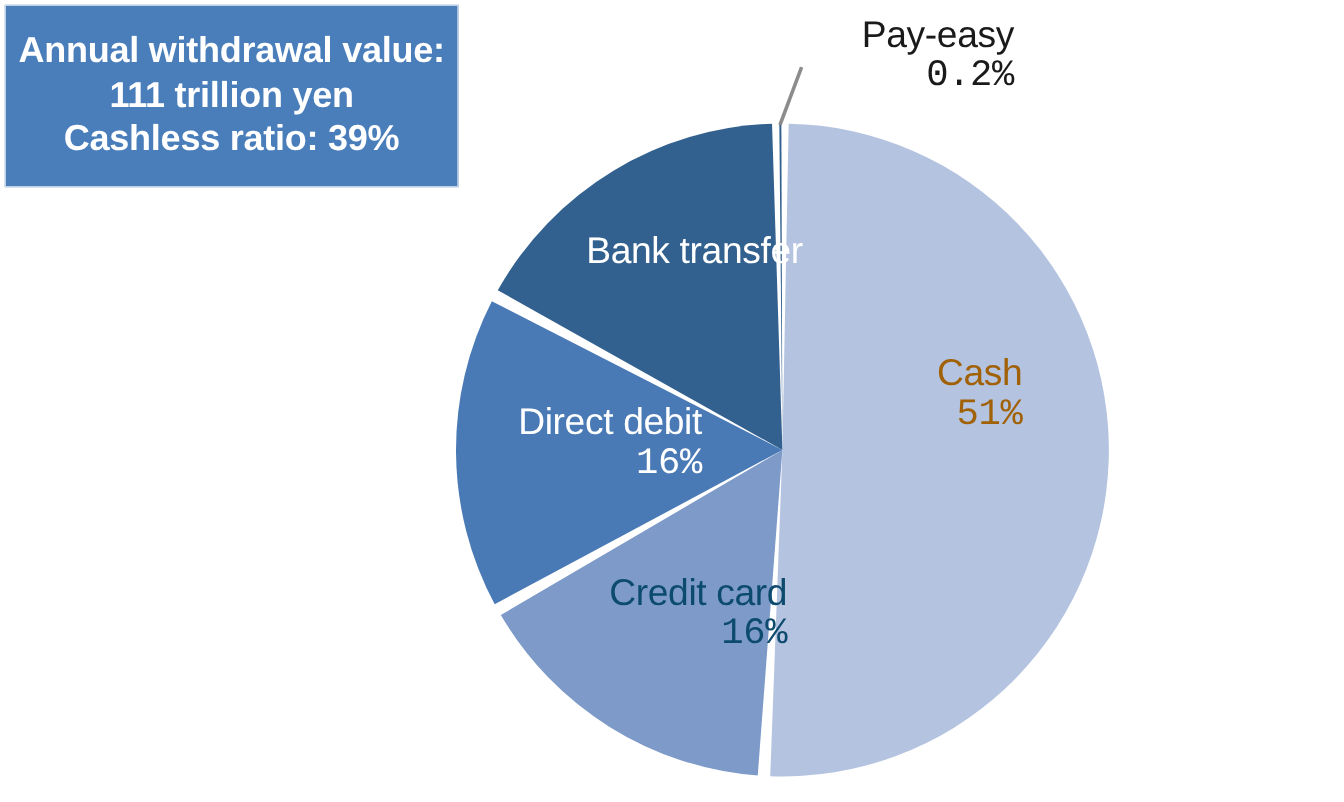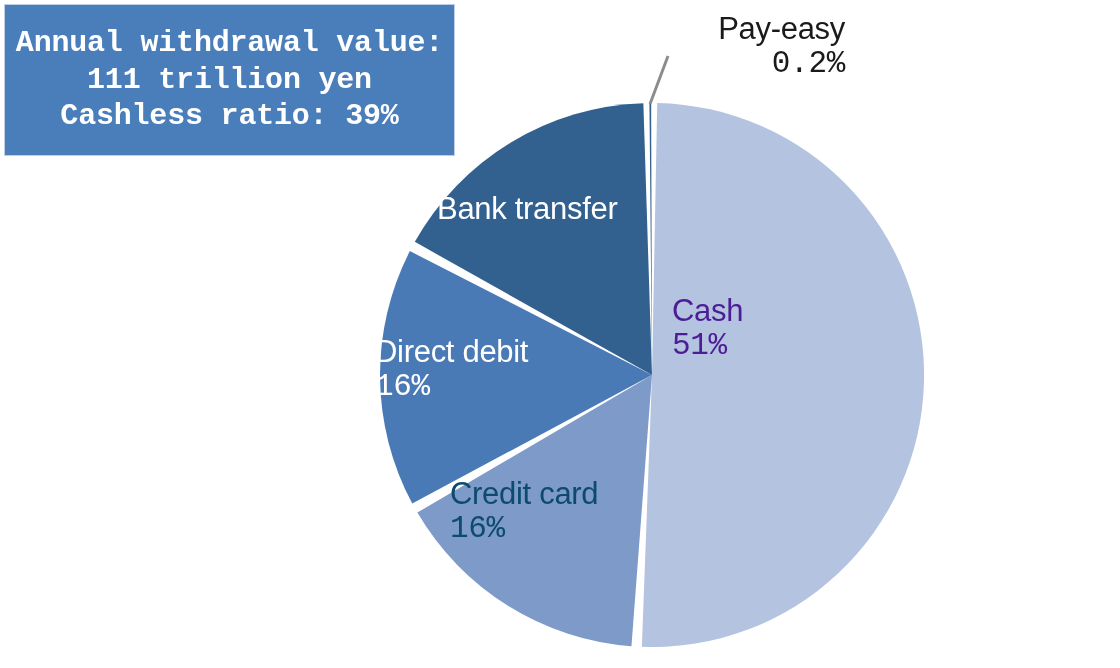--- a/index.html
+++ b/index.html
@@ -16,31 +16,30 @@
     height: 668px;
     background: #ffffff;
     overflow: hidden;
   }
 
   
   #callout {
     position: absolute;
     left: 4px;
     top: 4px;
-    width: 451px;
+    width: 378px;
     height: 152px;
     background: #4A7EBB;
     border: 1px solid #bfd0e6;
     box-sizing: border-box;
     display: flex;
     flex-direction: column;
     align-items: center;
     justify-content: center;
     gap: 2px;
-    font-family: Liberation Mono, monospace;
   }
   #callout .cline {
     color: #ffffff;
     font-size: 30px;
     font-weight: bold;
     line-height: 1.16;
     letter-spacing: -0.2px;
     white-space: nowrap;
     text-align: center;
   }
@@ -55,35 +54,35 @@
   }
   #pie-svg {
     display: block;
     width: 550px;
     height: 550px;
   }
 
   
   .slice-label {
     position: absolute;
-    text-align: left;
+    text-align: right;
     line-height: 1.12;
     white-space: nowrap;
     font-size: 31px;
     letter-spacing: -0.3px;
     pointer-events: none;
   }
   .slice-label .ln1 { display: block; }
   .slice-label .ln2 { display: block; font-family: Liberation Mono, monospace; }
 
   #label-cash {
     left: 672px;
     top: 294px;
     width: 180px;
-    color: #4c1d95;
+    color: #a16207;
   }
   #label-bank {
     left: 437px;
     top: 192px;
     width: 232px;
     color: #ffffff;
   }
   #label-direct {
     left: 375px;
     top: 335px;

